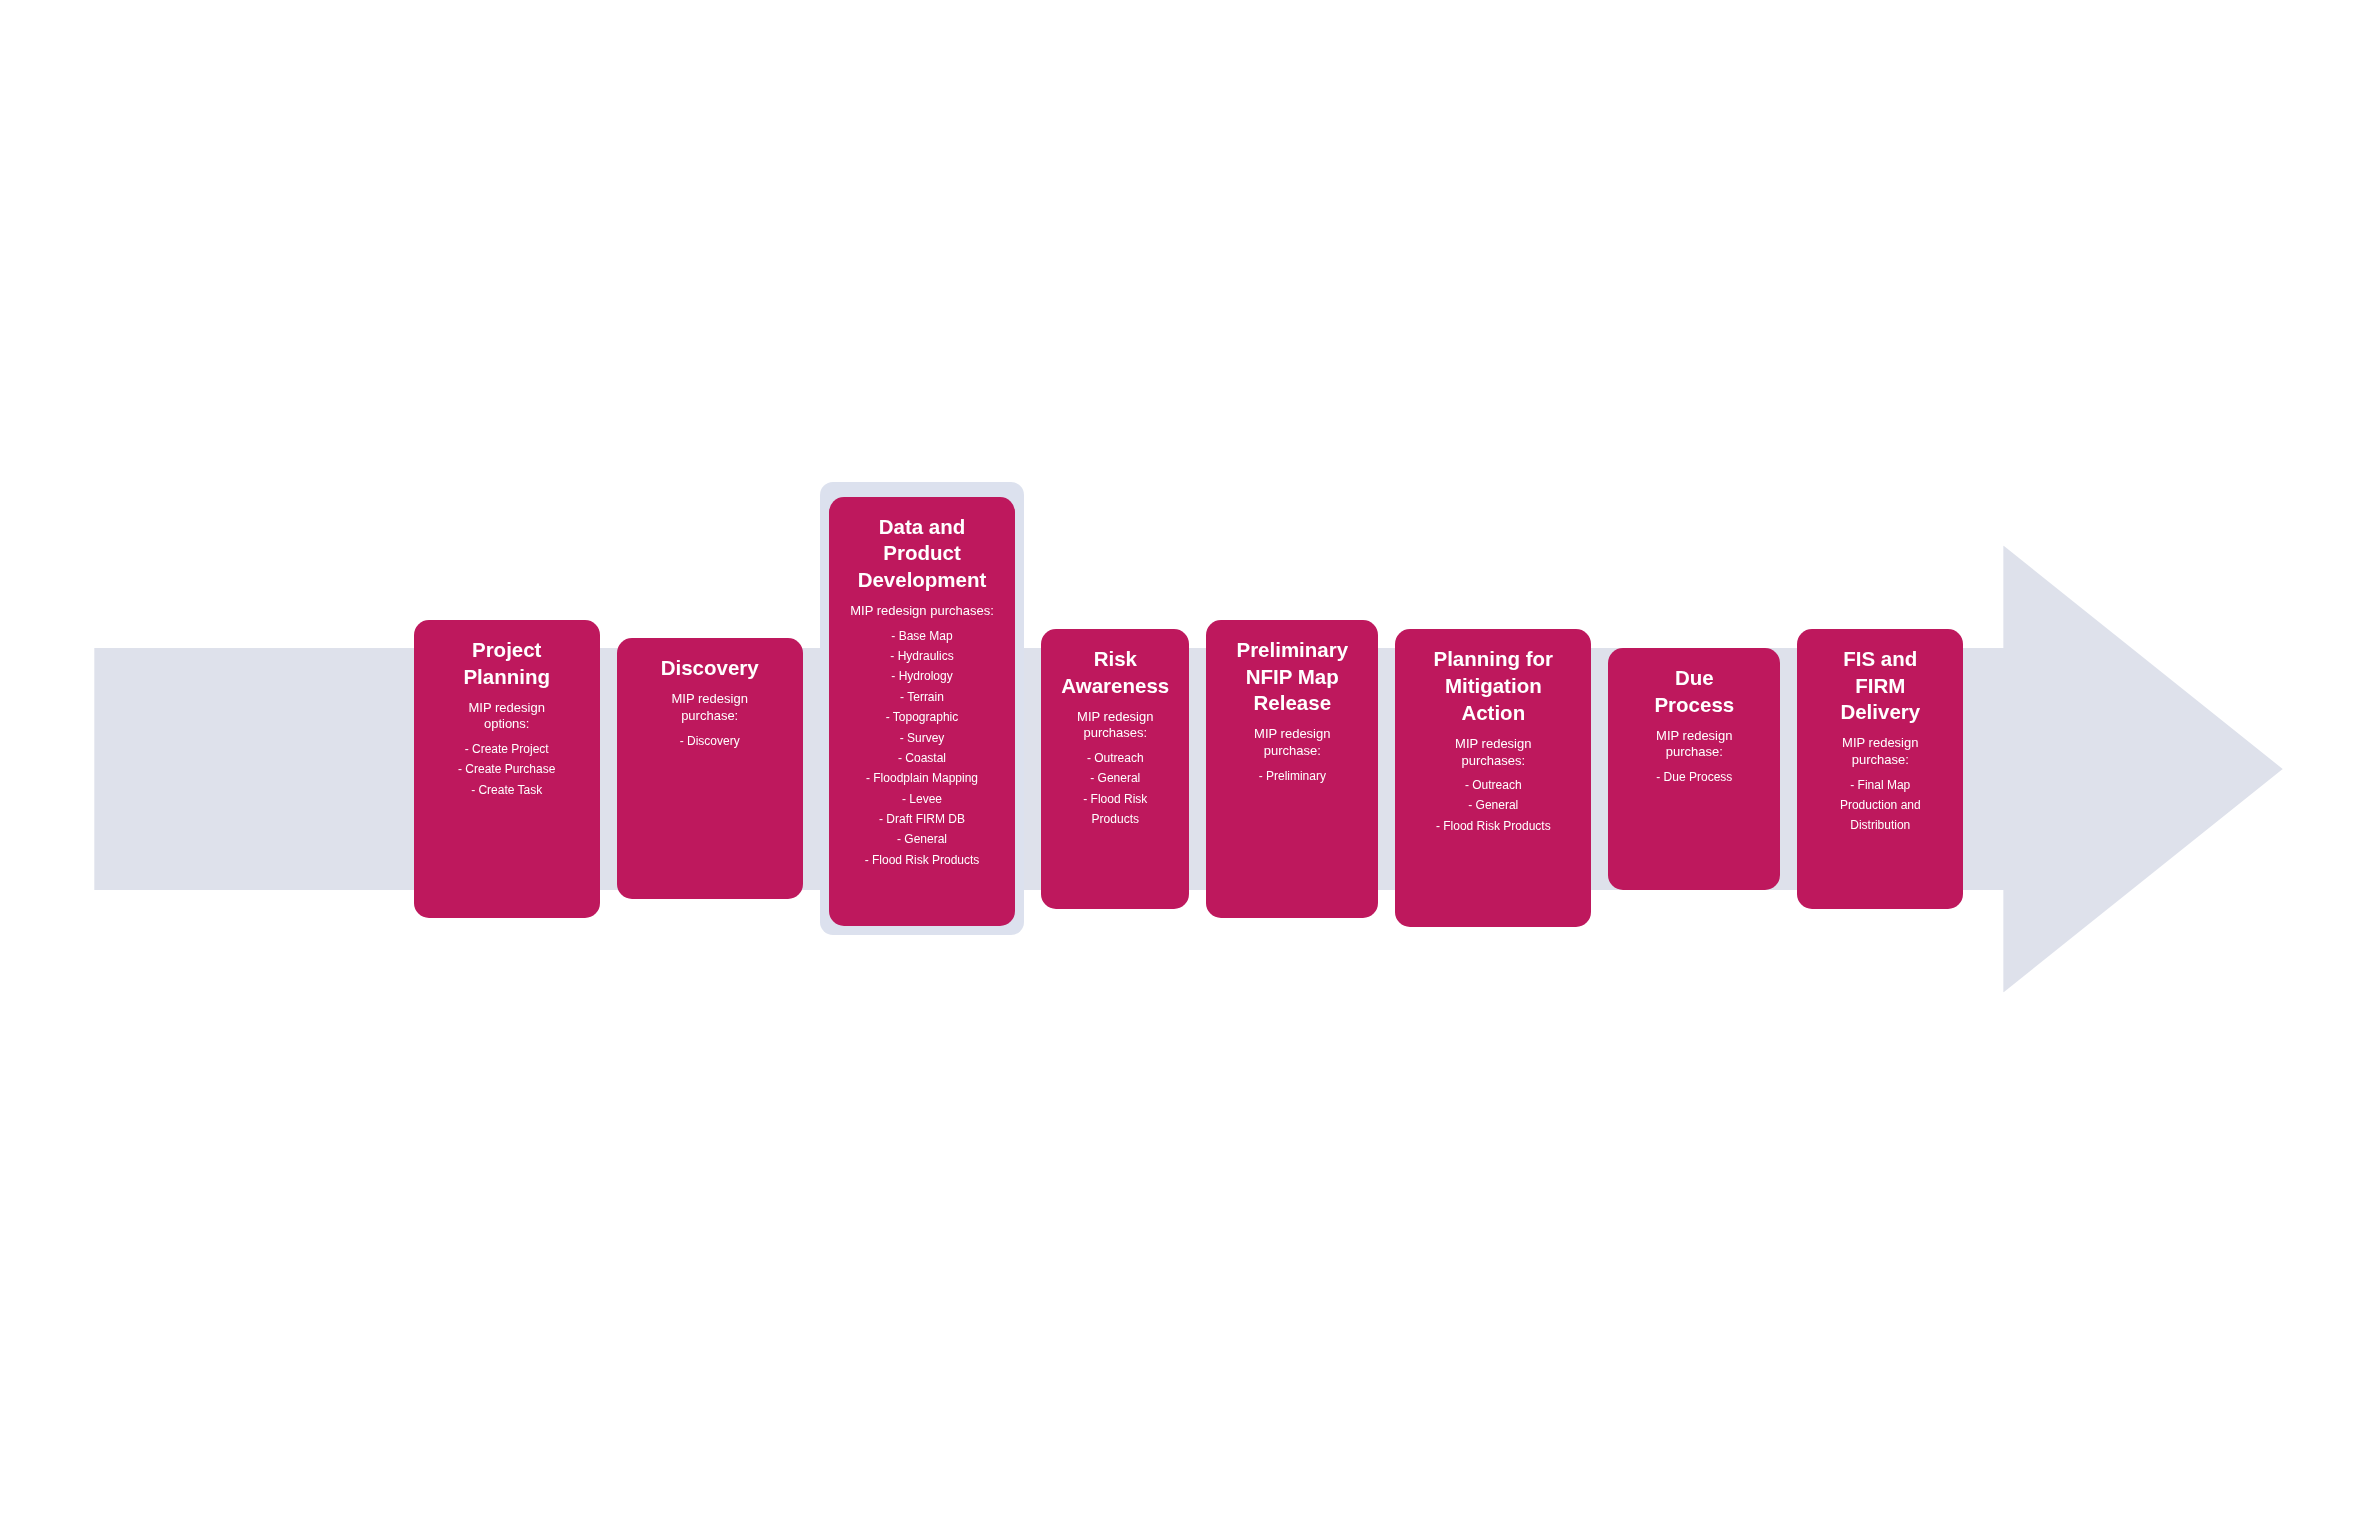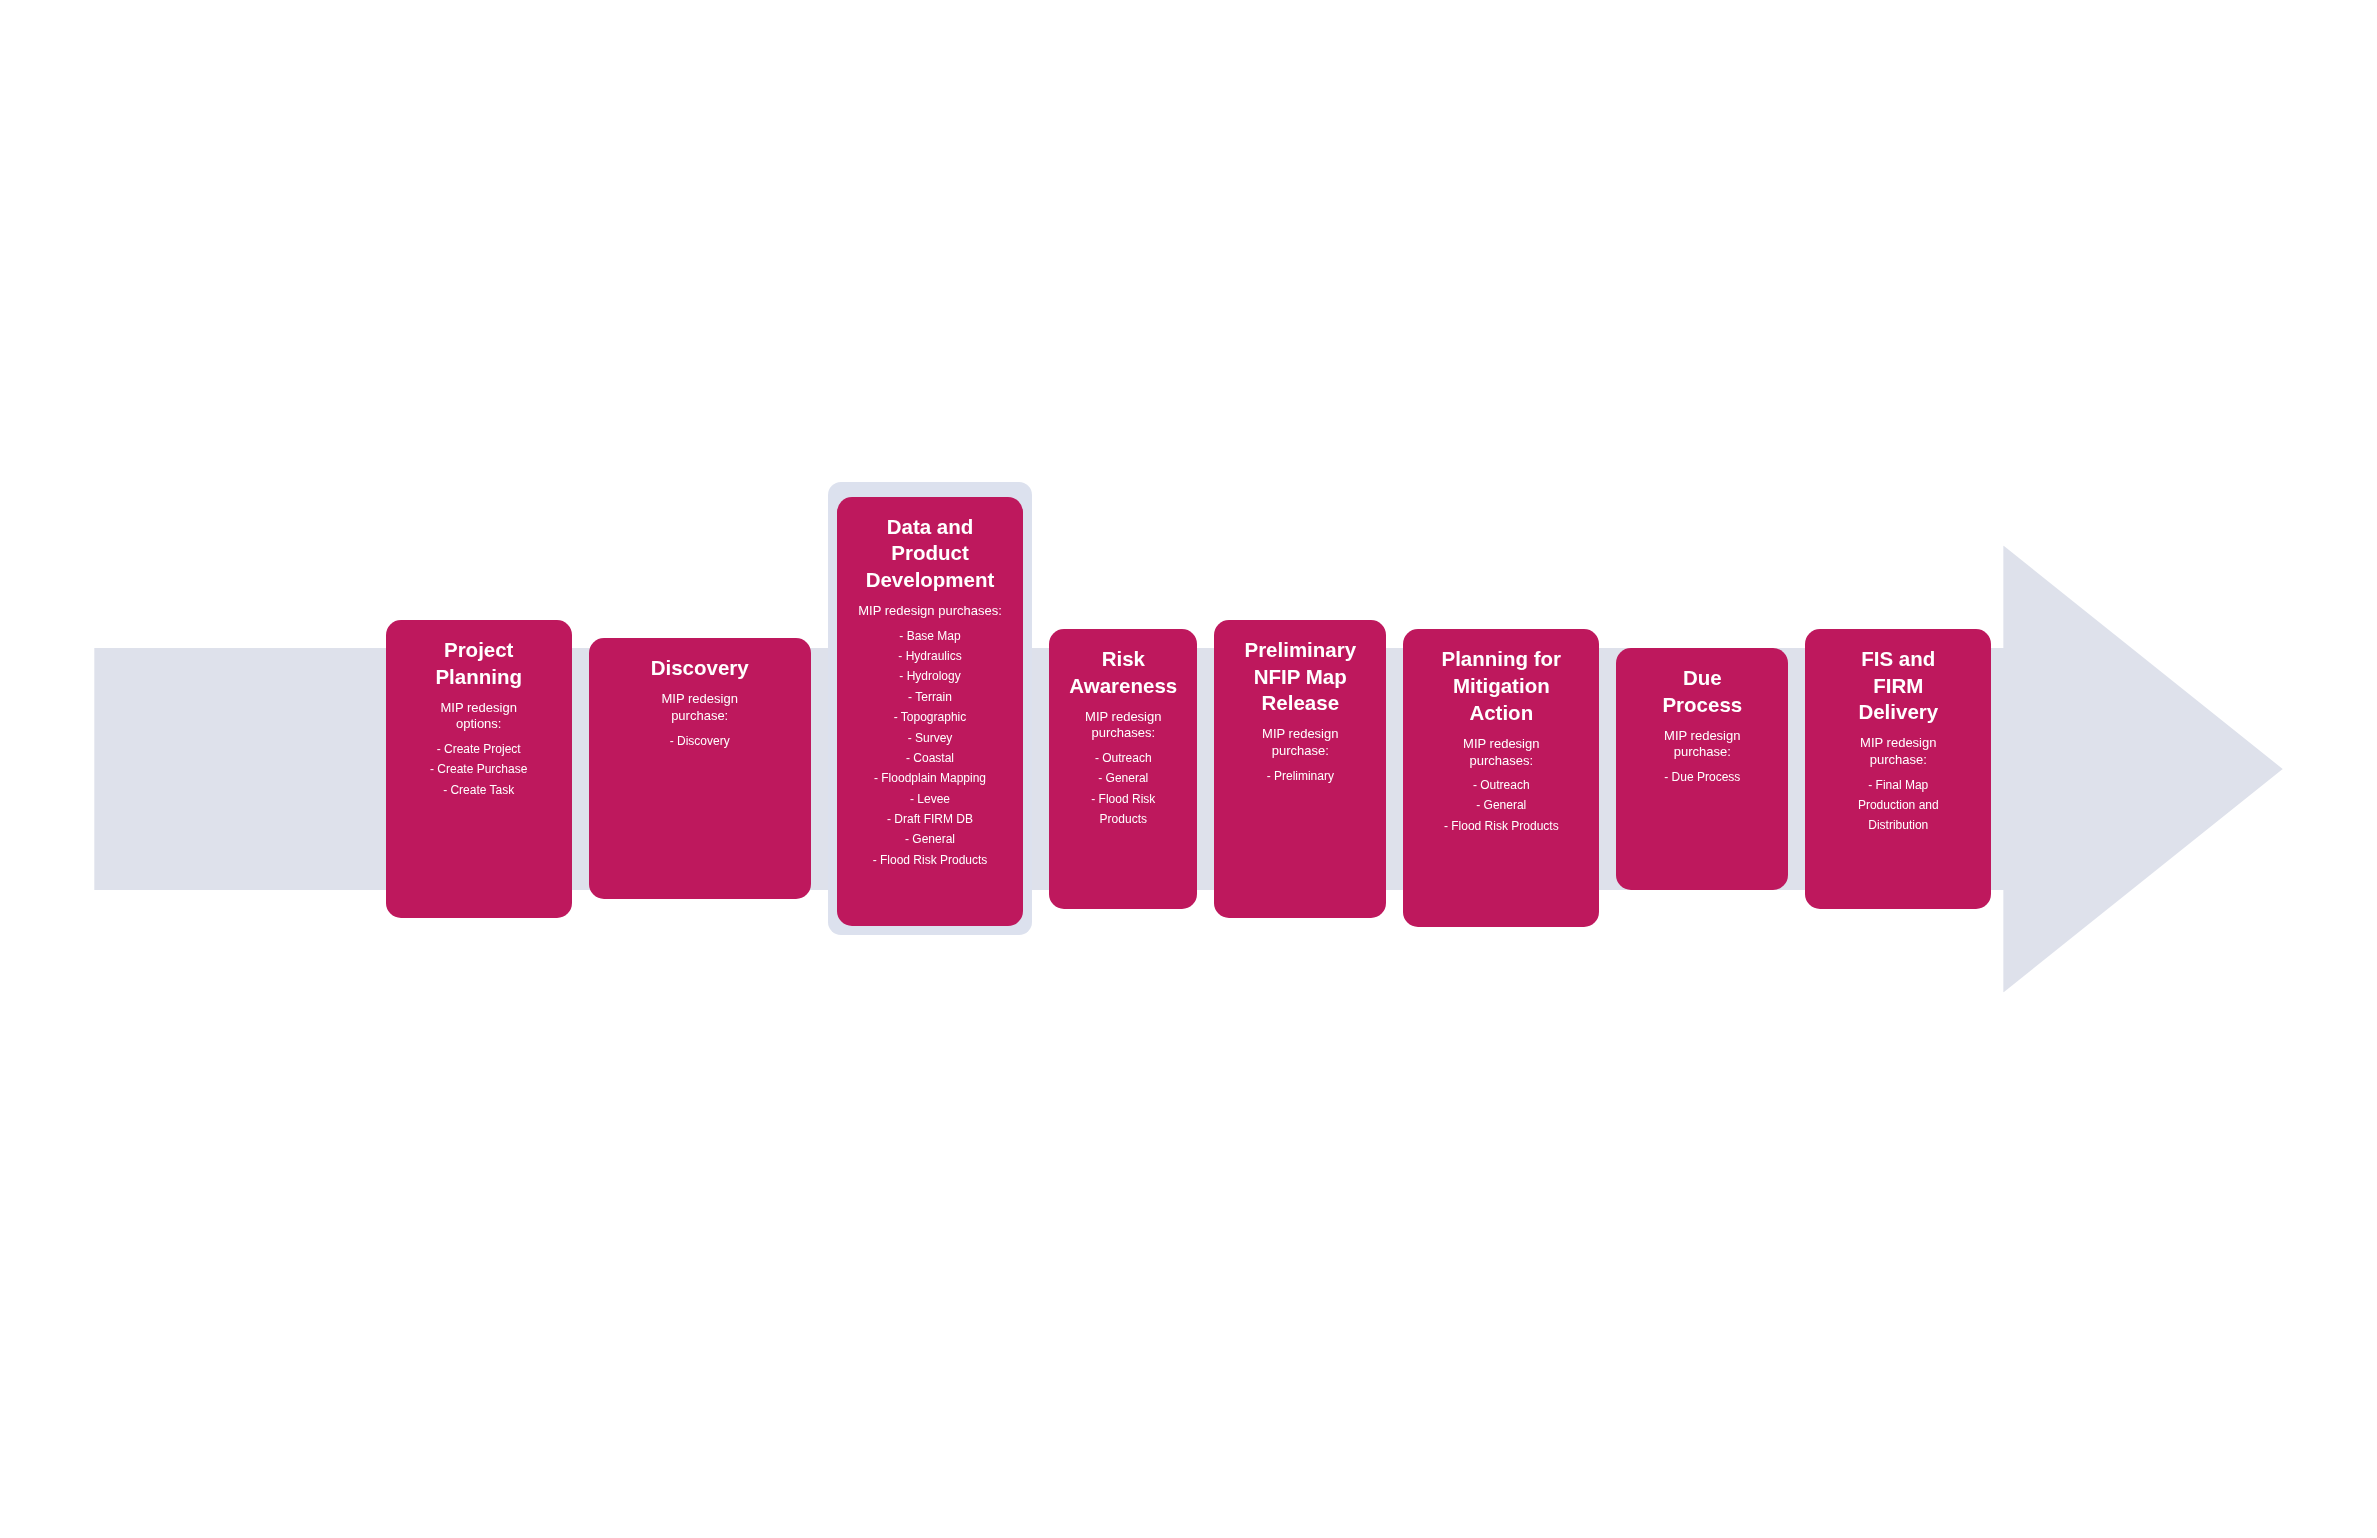--- a/index.html
+++ b/index.html
@@ -87,21 +87,21 @@
       text-align: center;
     }
 
     
     .card-project {
       width: 186px;
       min-height: 298px;
     }
 
     .card-discovery {
-      width: 222px;
+      width: 186px;
       min-height: 261px;
     }
 
     .card-risk {
       width: 148px;
       min-height: 280px;
     }
 
     .card-preliminary {
       width: 172px;
@@ -113,21 +113,21 @@
       min-height: 298px;
       margin-top: 19px;
     }
 
     .card-due {
       width: 172px;
       min-height: 242px;
     }
 
     .card-fis {
-      width: 186px;
+      width: 166px;
       min-height: 280px;
     }
   </style>
 </head>
 <body>
 
 <div class="main-container">
   <div class="arrow-container">
 
     <svg class="big-arrow" viewBox="0 0 2350 480" xmlns="http://www.w3.org/2000/svg">

